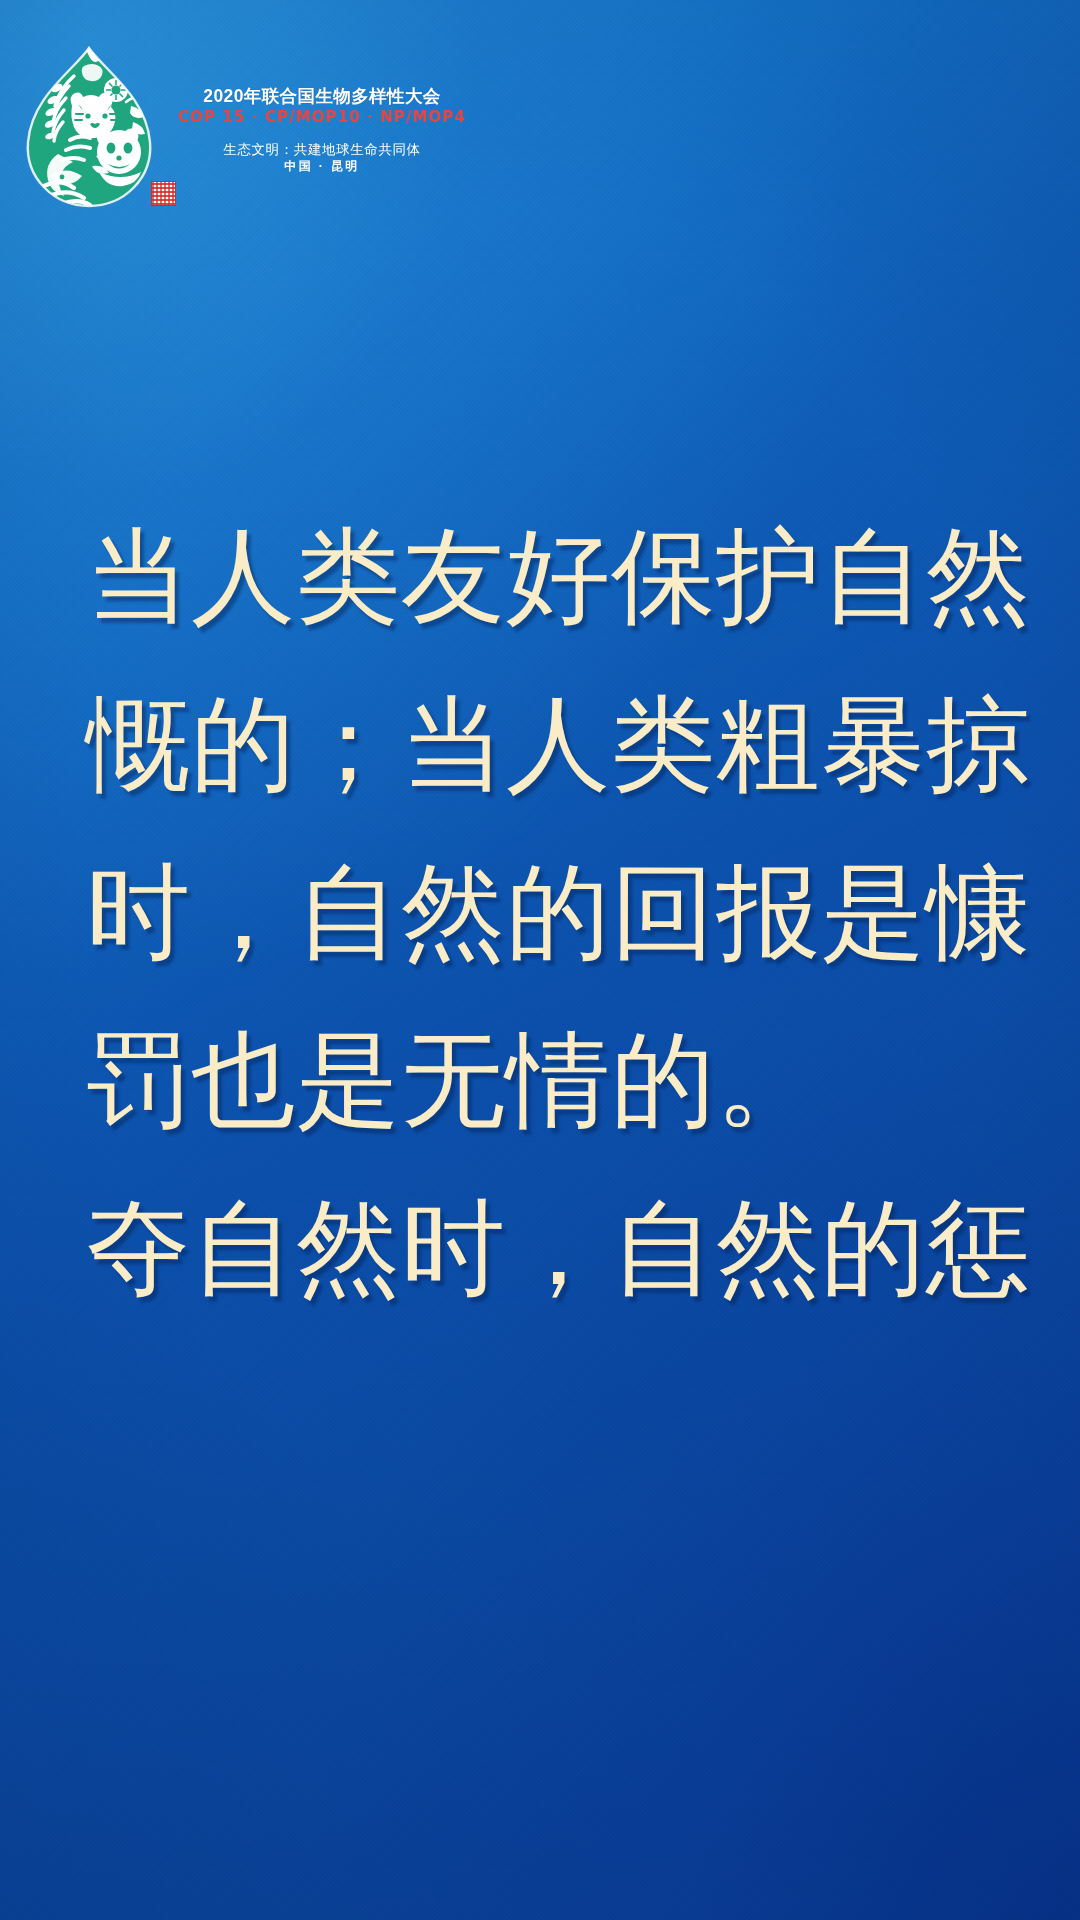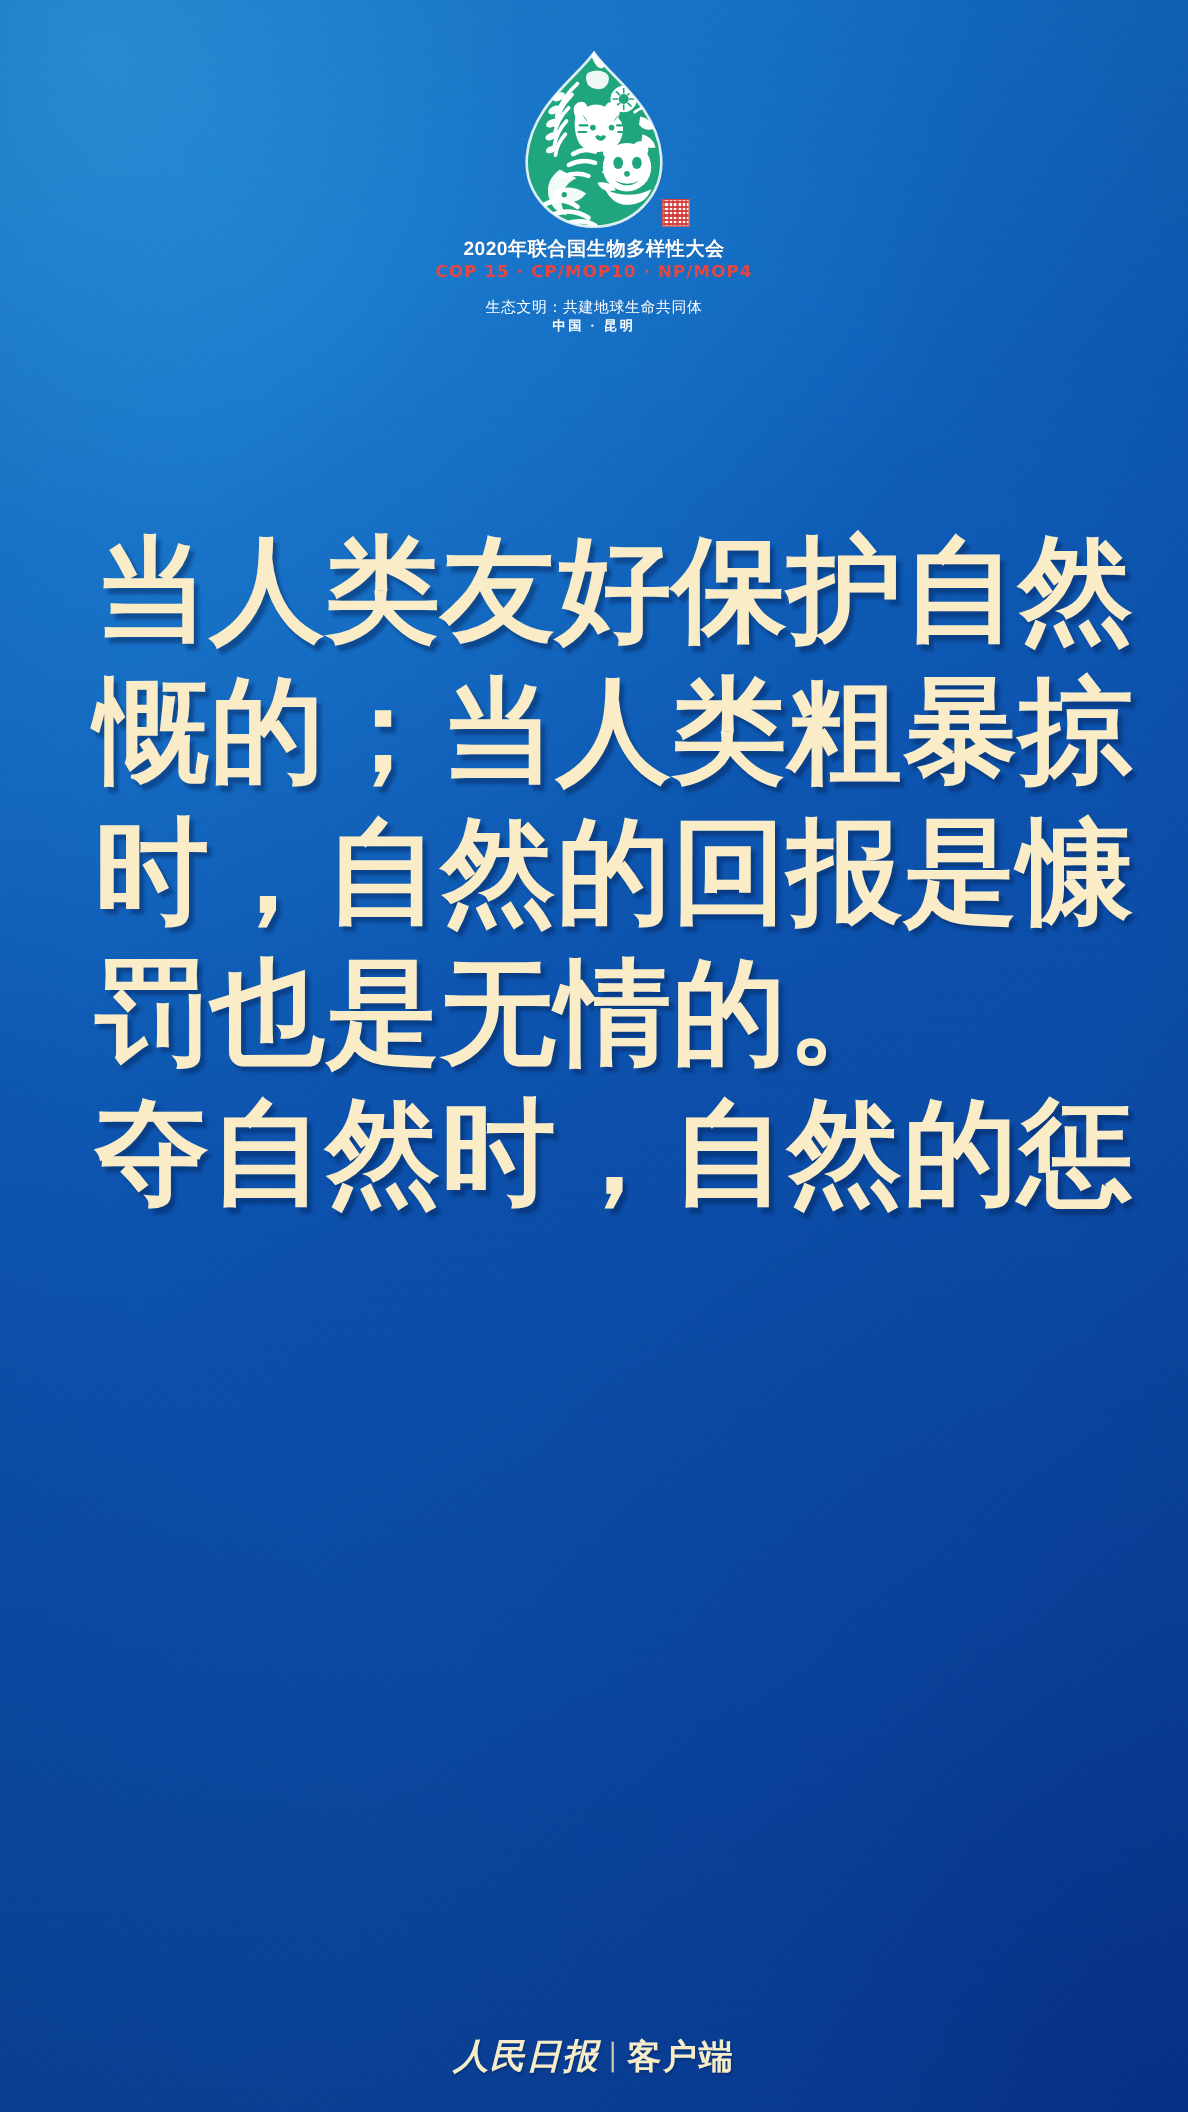--- a/index.html
+++ b/index.html
@@ -40,21 +40,20 @@
     background: radial-gradient(ellipse 95% 75% at 50% 45%, rgba(0,0,0,0) 45%, rgba(0,20,70,0.18) 100%);
   }
 
   
   #emblem-block {
     position: absolute;
     top: 44px;
     left: 0;
     width: 1080px;
     display: flex;
-    flex-direction: column;
     align-items: center;
   }
 
   #emblem-mark {
     position: relative;
     width: 178px;
     height: 168px;
   }
   #emblem-mark svg { display: block; width: 100%; height: 100%; }
 
@@ -109,27 +108,28 @@
 
   
   #headline {
     position: absolute;
     top: 472px;
     left: 86px;
     width: 916px;
   }
   .hl-line {
     font-family: "DejaVu Sans", "Liberation Sans", sans-serif;
-    font-weight: bold;
+    font-weight: normal;
     font-size: 104px;
     line-height: 128px;
     color: #f9ecc6;
     letter-spacing: 1px;
     white-space: nowrap;
     text-shadow: 4px 5px 3px rgba(4,32,82,0.42);
+    margin-top: 40px;
   }
 
   
   #caption {
     position: absolute;
     top: 1700px;
     left: 0;
     width: 1080px;
     text-align: center;
   }
@@ -303,19 +303,14 @@
 
   <div id="headline">
     <div class="hl-line">当人类友好保护自然</div>
     <div class="hl-line">慨的；当人类粗暴掠</div>
     <div class="hl-line">时，自然的回报是慷</div>
     <div class="hl-line">罚也是无情的。</div>
     <div class="hl-line">夺自然时，自然的惩</div>
   </div>
 
 
-  <div id="footer">
-    <span class="ft-brand">人民日报</span>
-    <span class="ft-div"></span>
-    <span class="ft-app">客户端</span>
-  </div>
 
 </div>
 
 </body></html>

